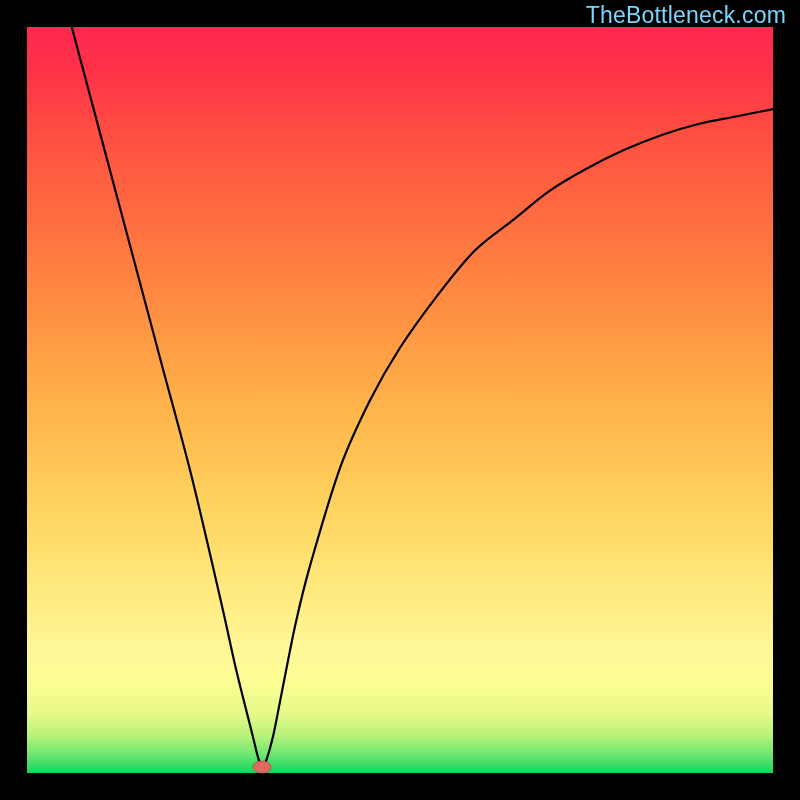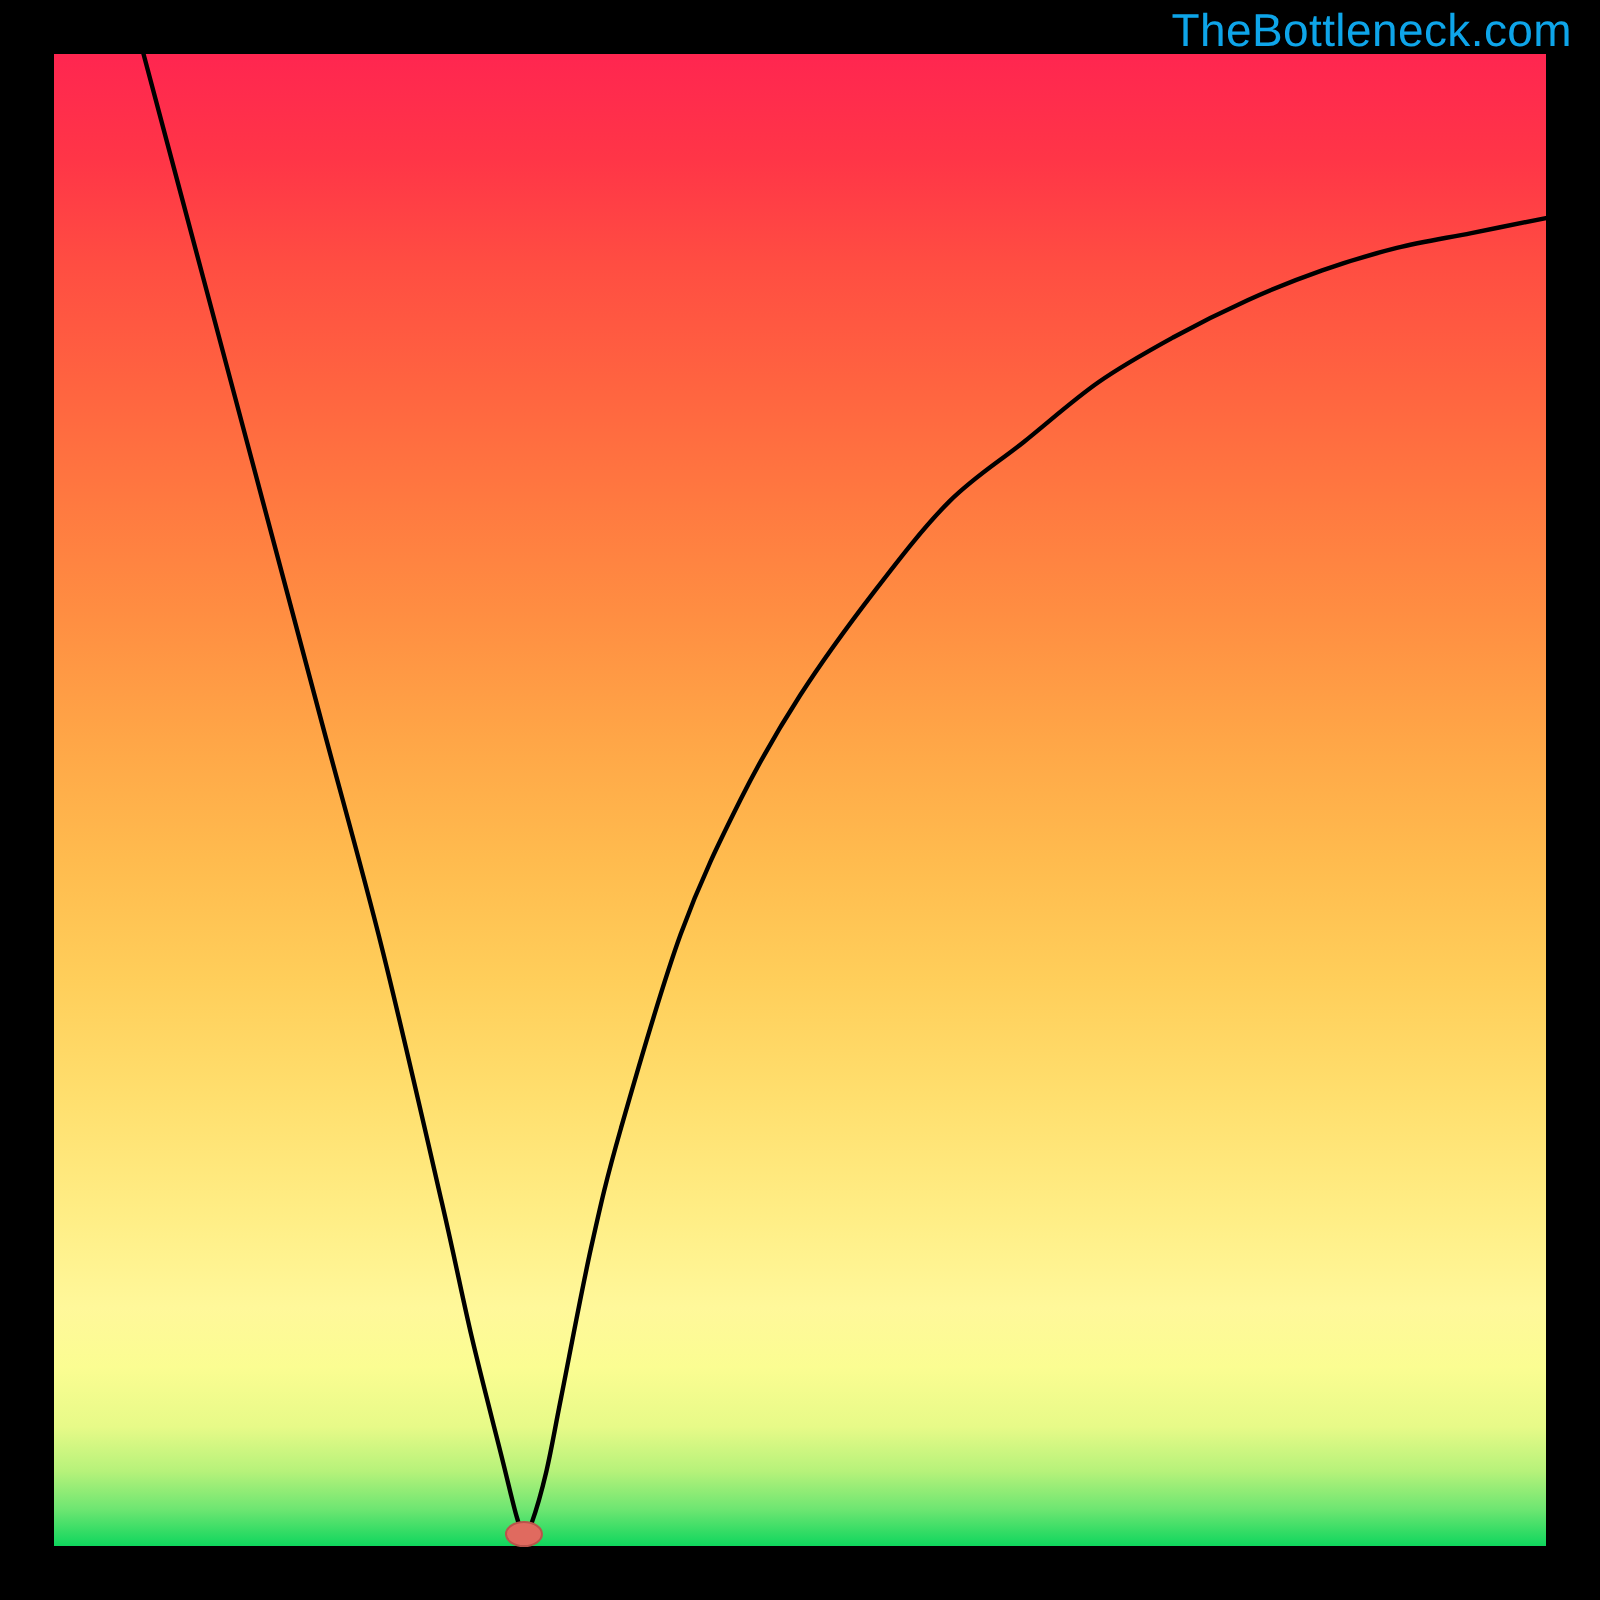--- a/index.html
+++ b/index.html
@@ -14,21 +14,21 @@
   .frame {
     position: relative;
     width: 800px;
     height: 800px;
     background: #000;
   }
   .watermark {
     position: absolute;
     top: 2px;
     right: 14px;
-    color: #0ea5e9;
+    color: #7dd3fc;
     font-size: 23px;
     font-weight: 500;
     letter-spacing: 0.2px;
     z-index: 5;
   }
   .plot {
     position: absolute;
     left: 27px;
     top: 27px;
     width: 746px;

